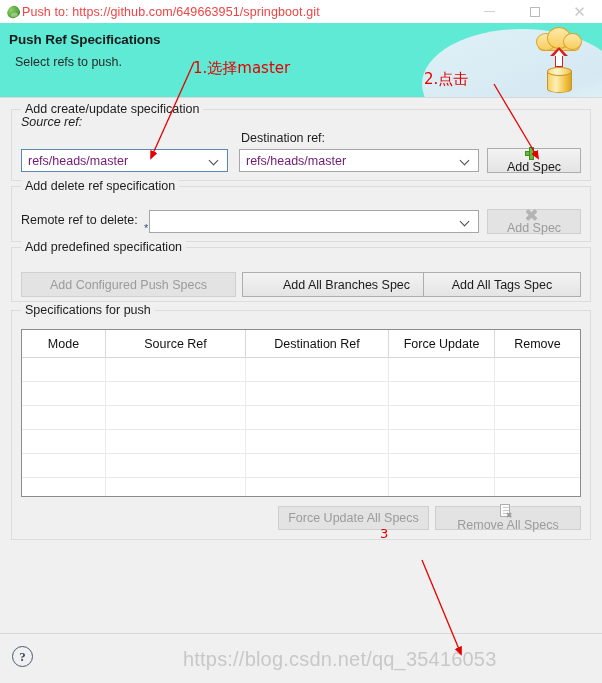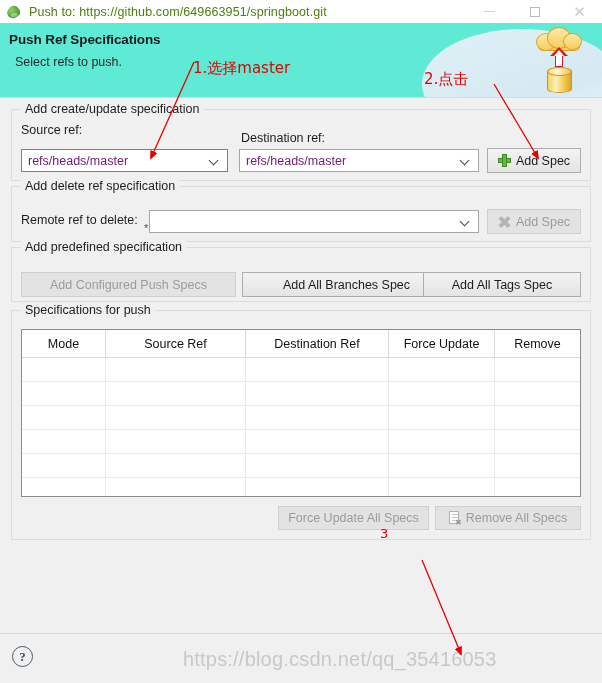--- a/index.html
+++ b/index.html
@@ -45,23 +45,22 @@
   }
   .title-icon .leaf::after {
     content: "";
     position: absolute;
     left: 3px; top: 7px;
     width: 7px; height: 4px;
     border-radius: 50%;
     background: rgba(255,255,255,0.35);
   }
   .title-text {
-    margin-left: 7px;
     font-size: 12.5px;
-    color: #4d7c0f;
+    color: #ef4444;
     white-space: nowrap;
     letter-spacing: 0.1px;
   }
   .win-btns {
     margin-left: auto;
     display: flex;
     height: 23px;
   }
   .win-btn {
     width: 45px; height: 23px;
@@ -264,20 +263,21 @@
     box-sizing: border-box;
     background: linear-gradient(180deg, #f3f3f3 0%, #e4e4e4 100%);
     border: 1px solid #adadad;
     font-size: 12.5px;
     color: #1b1b1b;
     display: flex;
     align-items: center;
     justify-content: center;
     white-space: nowrap;
     user-select: none;
+    flex-direction: column;
   }
   .btn.disabled {
     background: #e3e3e3;
     border: 1px solid #cfcfcf;
     color: #9b9b9b;
   }
   .btn .ico { margin-right: 5px; display: inline-flex; flex: none; }
 
   
   .plus-ico {
@@ -480,21 +480,21 @@
           <span class="cyl-top"></span>
       </div>
     </div>
   </div>
 
   <div class="body-area">
 
     <div class="group" style="left:11px; top:11px; width:580px; height:72px;">
       <span class="legend">Add create/update specification</span>
     </div>
-    <div class="fld-label" style="left:21px; top:25px;">Source ref:</div>
+    <div class="fld-label" style="left:21px; top:17px;font-style:italic;">Source ref:</div>
     <div class="fld-label" style="left:241px; top:33px;text-align:right;">Destination ref:</div>
 
     <div class="combo focused" style="left:21px; top:51px; width:207px;">
       <span class="val">refs/heads/master</span>
       <span class="chev"></span>
     </div>
 
     <div class="combo" style="left:239px; top:51px; width:240px;">
       <span class="val">refs/heads/master</span>
       <span class="chev"></span>

